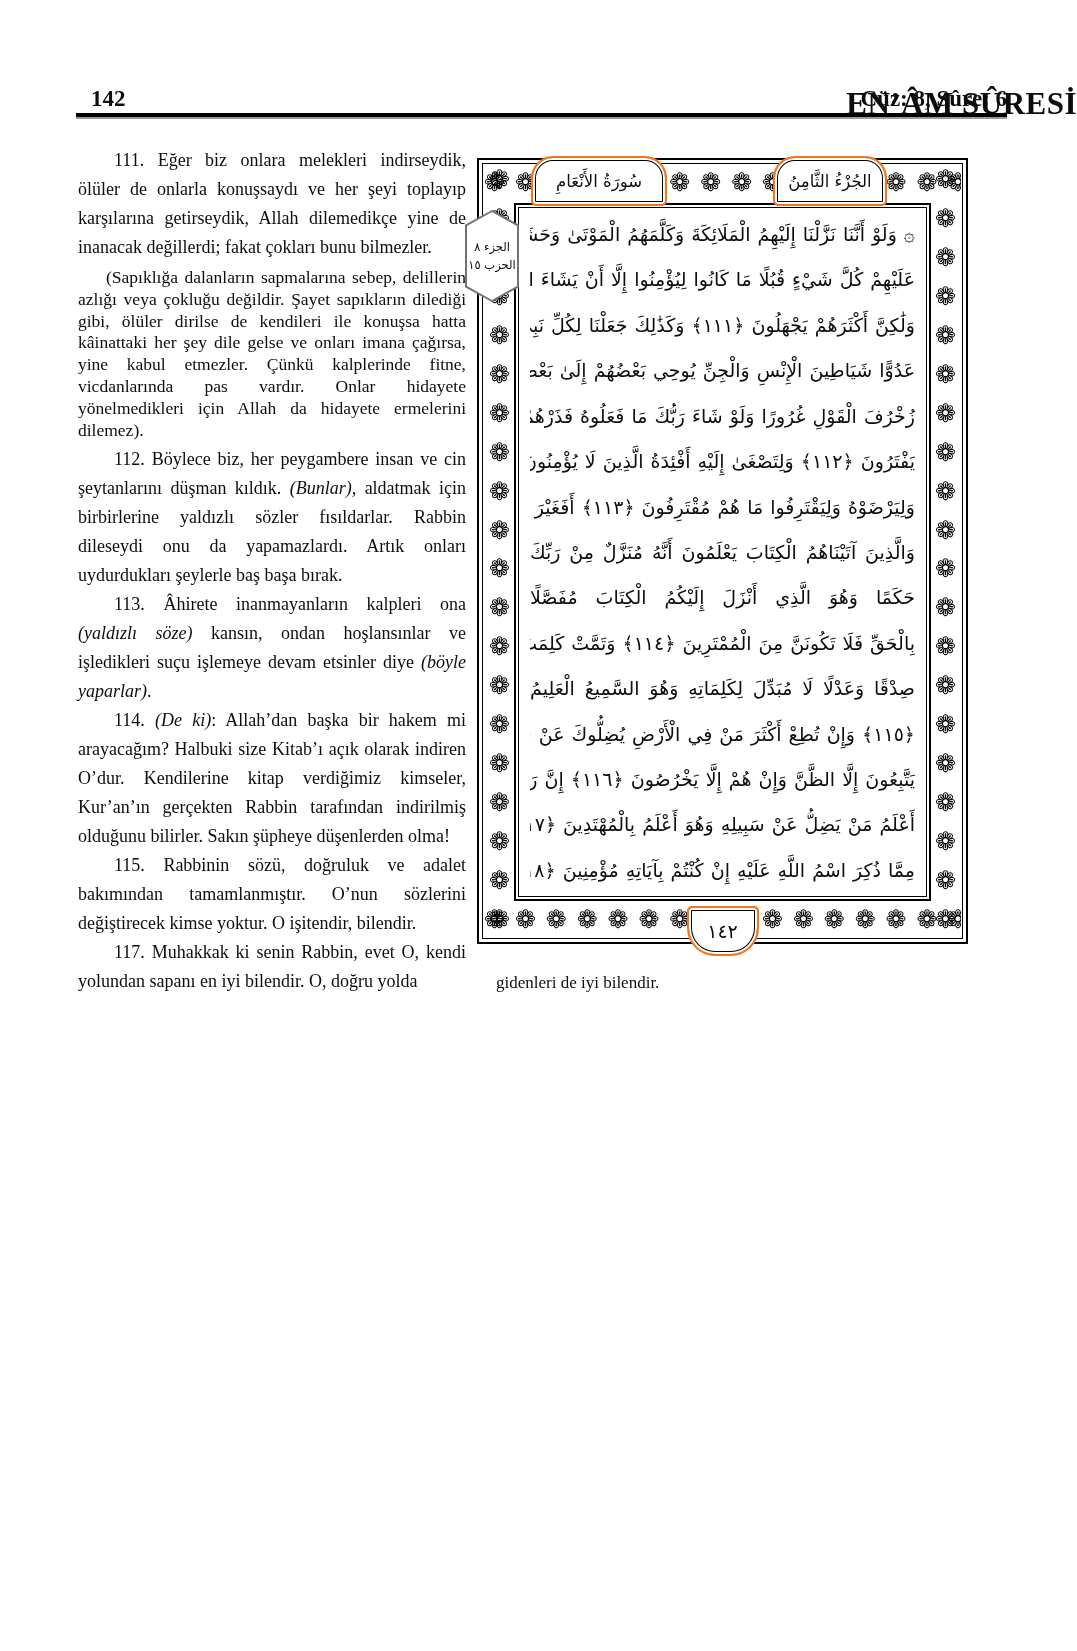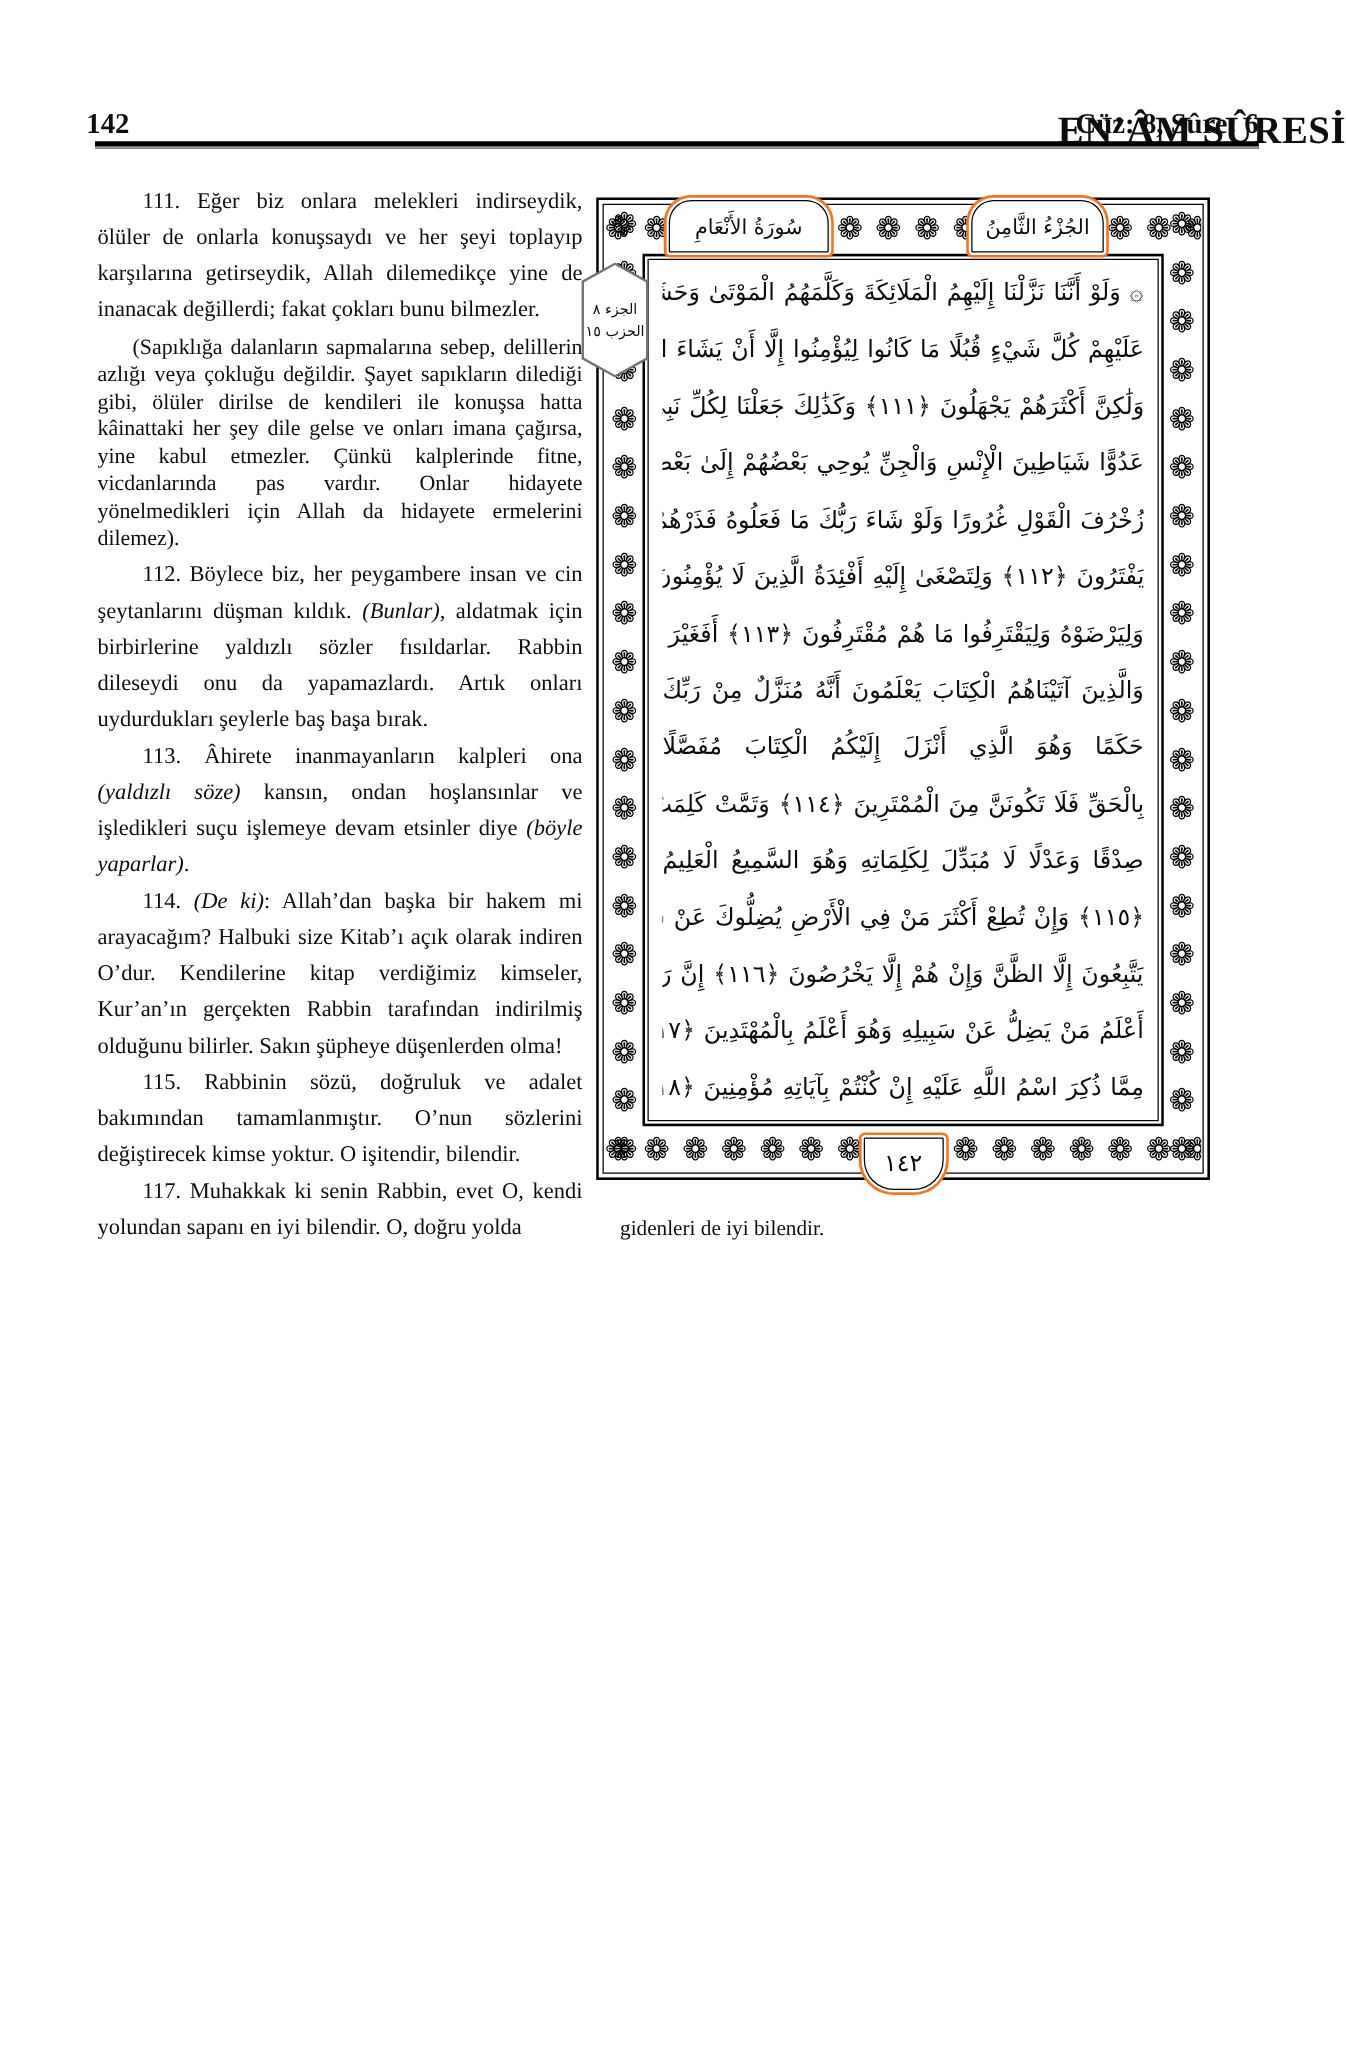--- a/index.html
+++ b/index.html
@@ -4,21 +4,21 @@
 <style>
   html,body{margin:0;padding:0;}
   body{
     width:1077px;height:1651px;background:#ffffff;position:relative;
     font-family:"Liberation Serif", serif;color:#0d0d0d;
     -webkit-font-smoothing:antialiased;
   }
   .page{position:absolute;inset:0;overflow:hidden;}
 
   
-  .hdr-num{position:absolute;left:69px;top:86px;font-size:23px;font-weight:bold;}
+  .hdr-num{position:absolute;left:91px;top:86px;font-size:23px;font-weight:bold;}
   .hdr-title{position:absolute;left:0;right:0;top:86px;text-align:right;font-size:31px;font-weight:bold;letter-spacing:.5px;}
   .hdr-right{position:absolute;right:70px;top:86px;font-size:23px;font-weight:bold;}
   .hdr-rule{position:absolute;left:76px;right:70px;top:113px;height:4px;background:#000;border-bottom:2px solid #9a9a9a;}
 
   
   .left-col{position:absolute;left:78px;top:146px;width:388px;}
   .right-col{position:absolute;left:480px;top:952px;width:528px;}
   p.verse{font-size:18px;line-height:29px;text-align:justify;text-indent:36px;margin:0;}
   p.note{font-size:17.5px;line-height:21.8px;text-align:justify;text-indent:28px;margin:5px 0 4px 0;}
   p.cont{font-size:17px;line-height:29px;text-align:justify;text-indent:0;margin:16px;}

